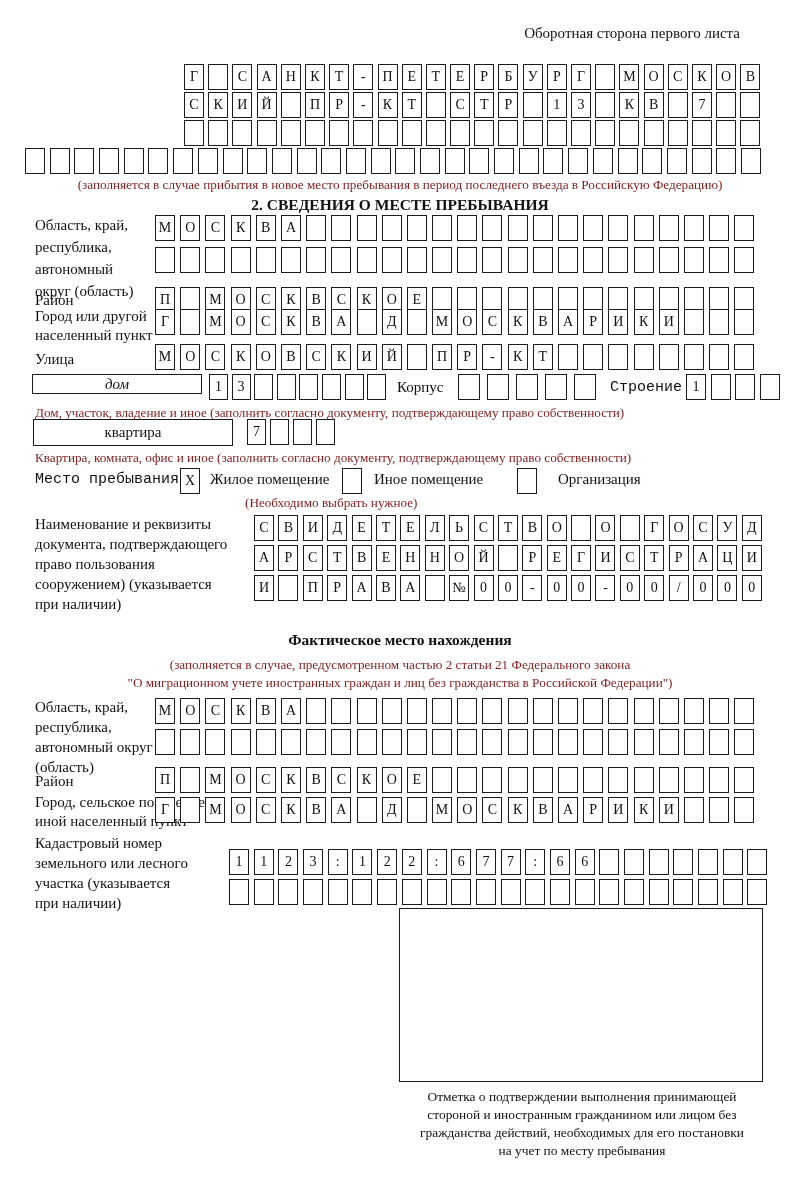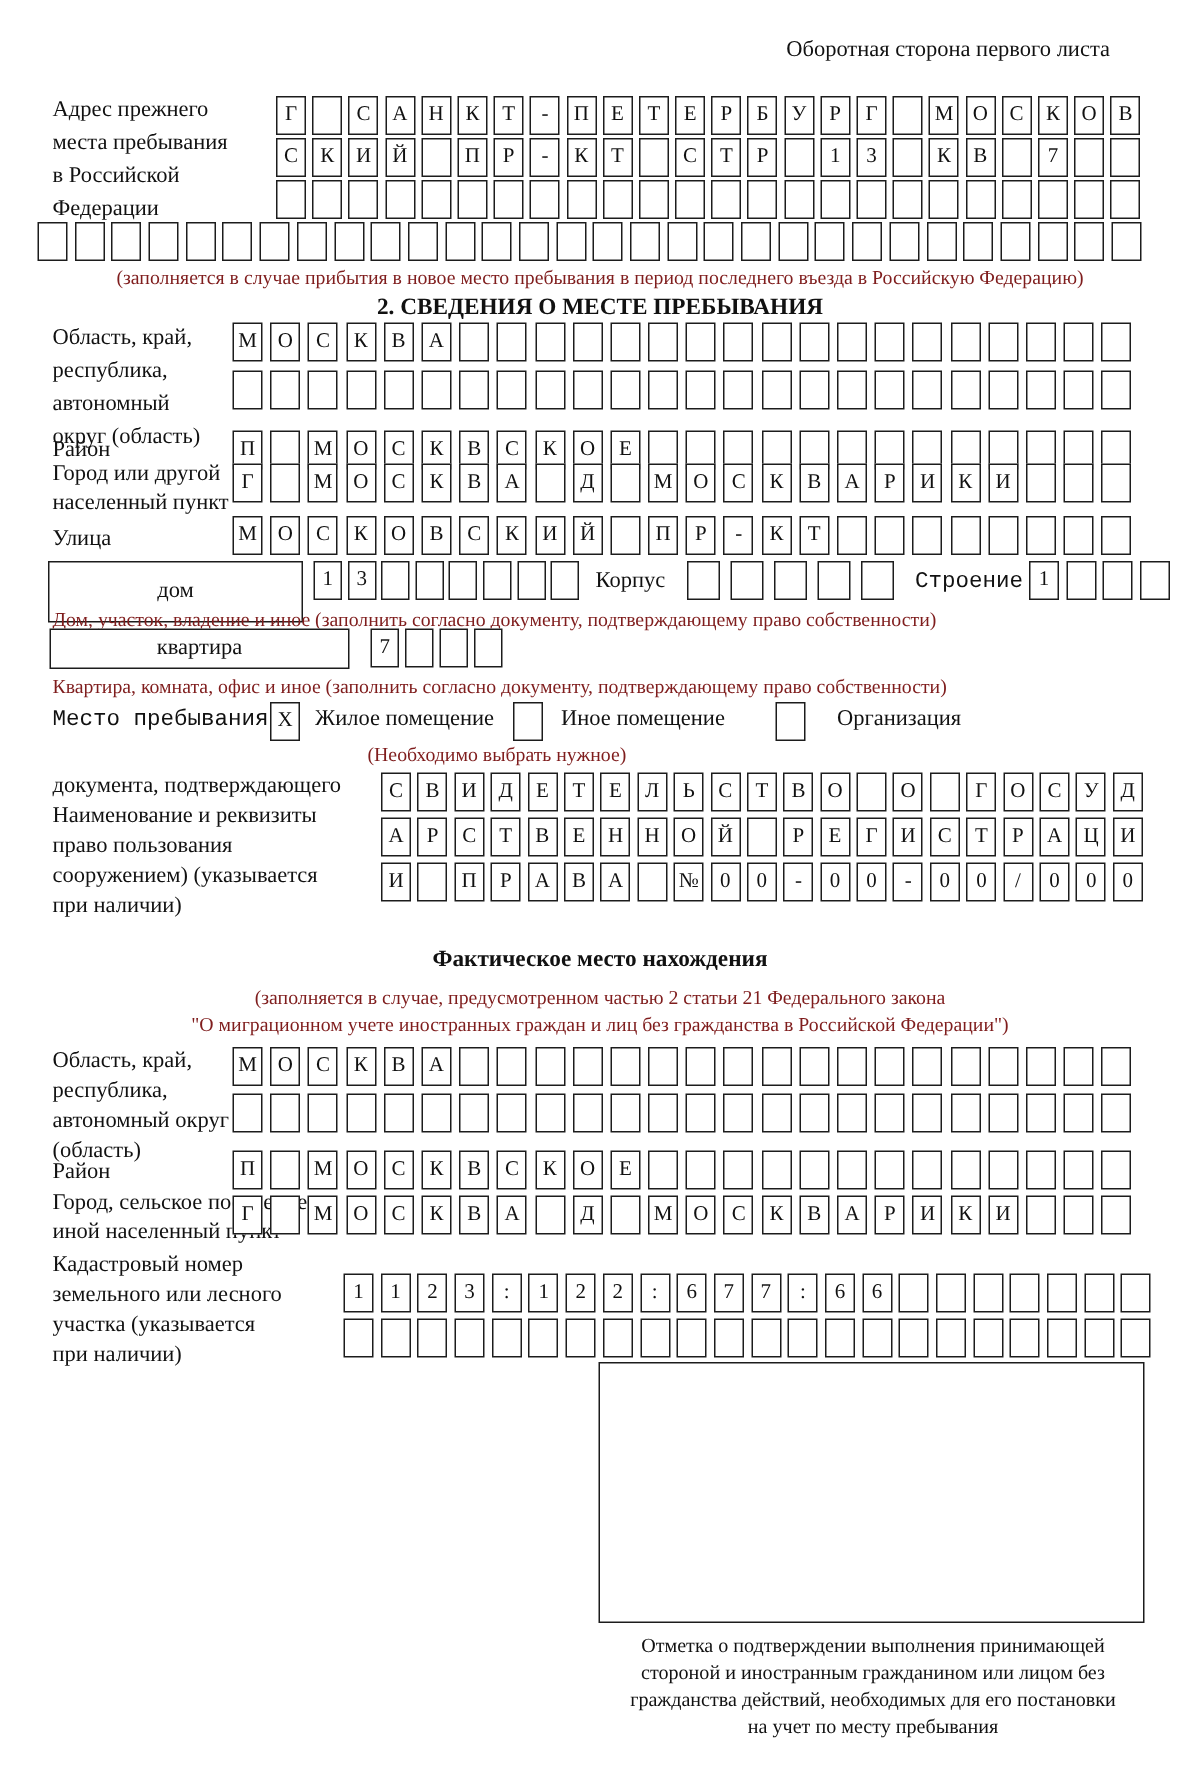--- a/index.html
+++ b/index.html
@@ -27,26 +27,20 @@
   .stampbox{position:absolute;border:1.6px solid #1c1c1c;box-sizing:border-box;background:#fff;}
   .inline-lbl{position:absolute;font-size:15px;}
 </style>
 </head>
 <body>
 
 <div class="page">
 
   <div class="abs" style="top:25px;left:0;width:740px;text-align:right;font-size:15px;">Оборотная сторона первого листа</div>
 
-  <div class="lbl" style="left:35px;top:62px;">
-      <div>Адрес прежнего</div>
-      <div>места пребывания</div>
-      <div>в Российской</div>
-      <div>Федерации</div>
-    </div>
   <div class="cells" style="left:184px;top:64px;--g:4.2px;">
       <span class="cell">Г</span>
       <span class="cell"></span>
       <span class="cell">С</span>
       <span class="cell">А</span>
       <span class="cell">Н</span>
       <span class="cell">К</span>
       <span class="cell">Т</span>
       <span class="cell">-</span>
       <span class="cell">П</span>
@@ -293,21 +287,21 @@
       <span class="cell"></span>
       <span class="cell"></span>
       <span class="cell"></span>
       <span class="cell"></span>
       <span class="cell"></span>
       <span class="cell"></span>
       <span class="cell"></span>
       <span class="cell"></span>
     </div>
 
-  <div class="labelbox" style="left:32px;top:374px;width:170px;height:41px;">дом</div>
+  <div class="labelbox" style="left:32px;top:374px;width:170px;height:20px;font-style:italic;">дом</div>
   <div class="cells" style="left:209px;top:374px;--g:3.6px;--w:19px;">
       <span class="cell">1</span>
       <span class="cell">3</span>
       <span class="cell"></span>
       <span class="cell"></span>
       <span class="cell"></span>
       <span class="cell"></span>
       <span class="cell"></span>
       <span class="cell"></span>
     </div>
@@ -340,22 +334,22 @@
   <div class="inline-lbl" style="left:35px;top:471px;font-family:Liberation Mono, monospace;">Место пребывания:</div>
   <div class="cell abs" style="left:180px;top:468px;">X</div>
   <div class="inline-lbl" style="left:210px;top:471px;">Жилое помещение</div>
   <div class="cell abs" style="left:342px;top:468px;"></div>
   <div class="inline-lbl" style="left:374px;top:471px;">Иное помещение</div>
   <div class="cell abs" style="left:517px;top:468px;"></div>
   <div class="inline-lbl" style="left:558px;top:471px;">Организация</div>
   <div class="note" style="left:245px;top:495px;">(Необходимо выбрать нужное)</div>
 
   <div class="lbl tight" style="left:35px;top:514px;">
+      <div>Наименование и реквизиты</div>
       <div>документа, подтверждающего</div>
-      <div>Наименование и реквизиты</div>
       <div>право пользования</div>
       <div>сооружением) (указывается</div>
       <div>при наличии)</div>
     </div>
   <div class="cells" style="left:254px;top:515px;--g:4.4px;">
       <span class="cell">С</span>
       <span class="cell">В</span>
       <span class="cell">И</span>
       <span class="cell">Д</span>
       <span class="cell">Е</span>

